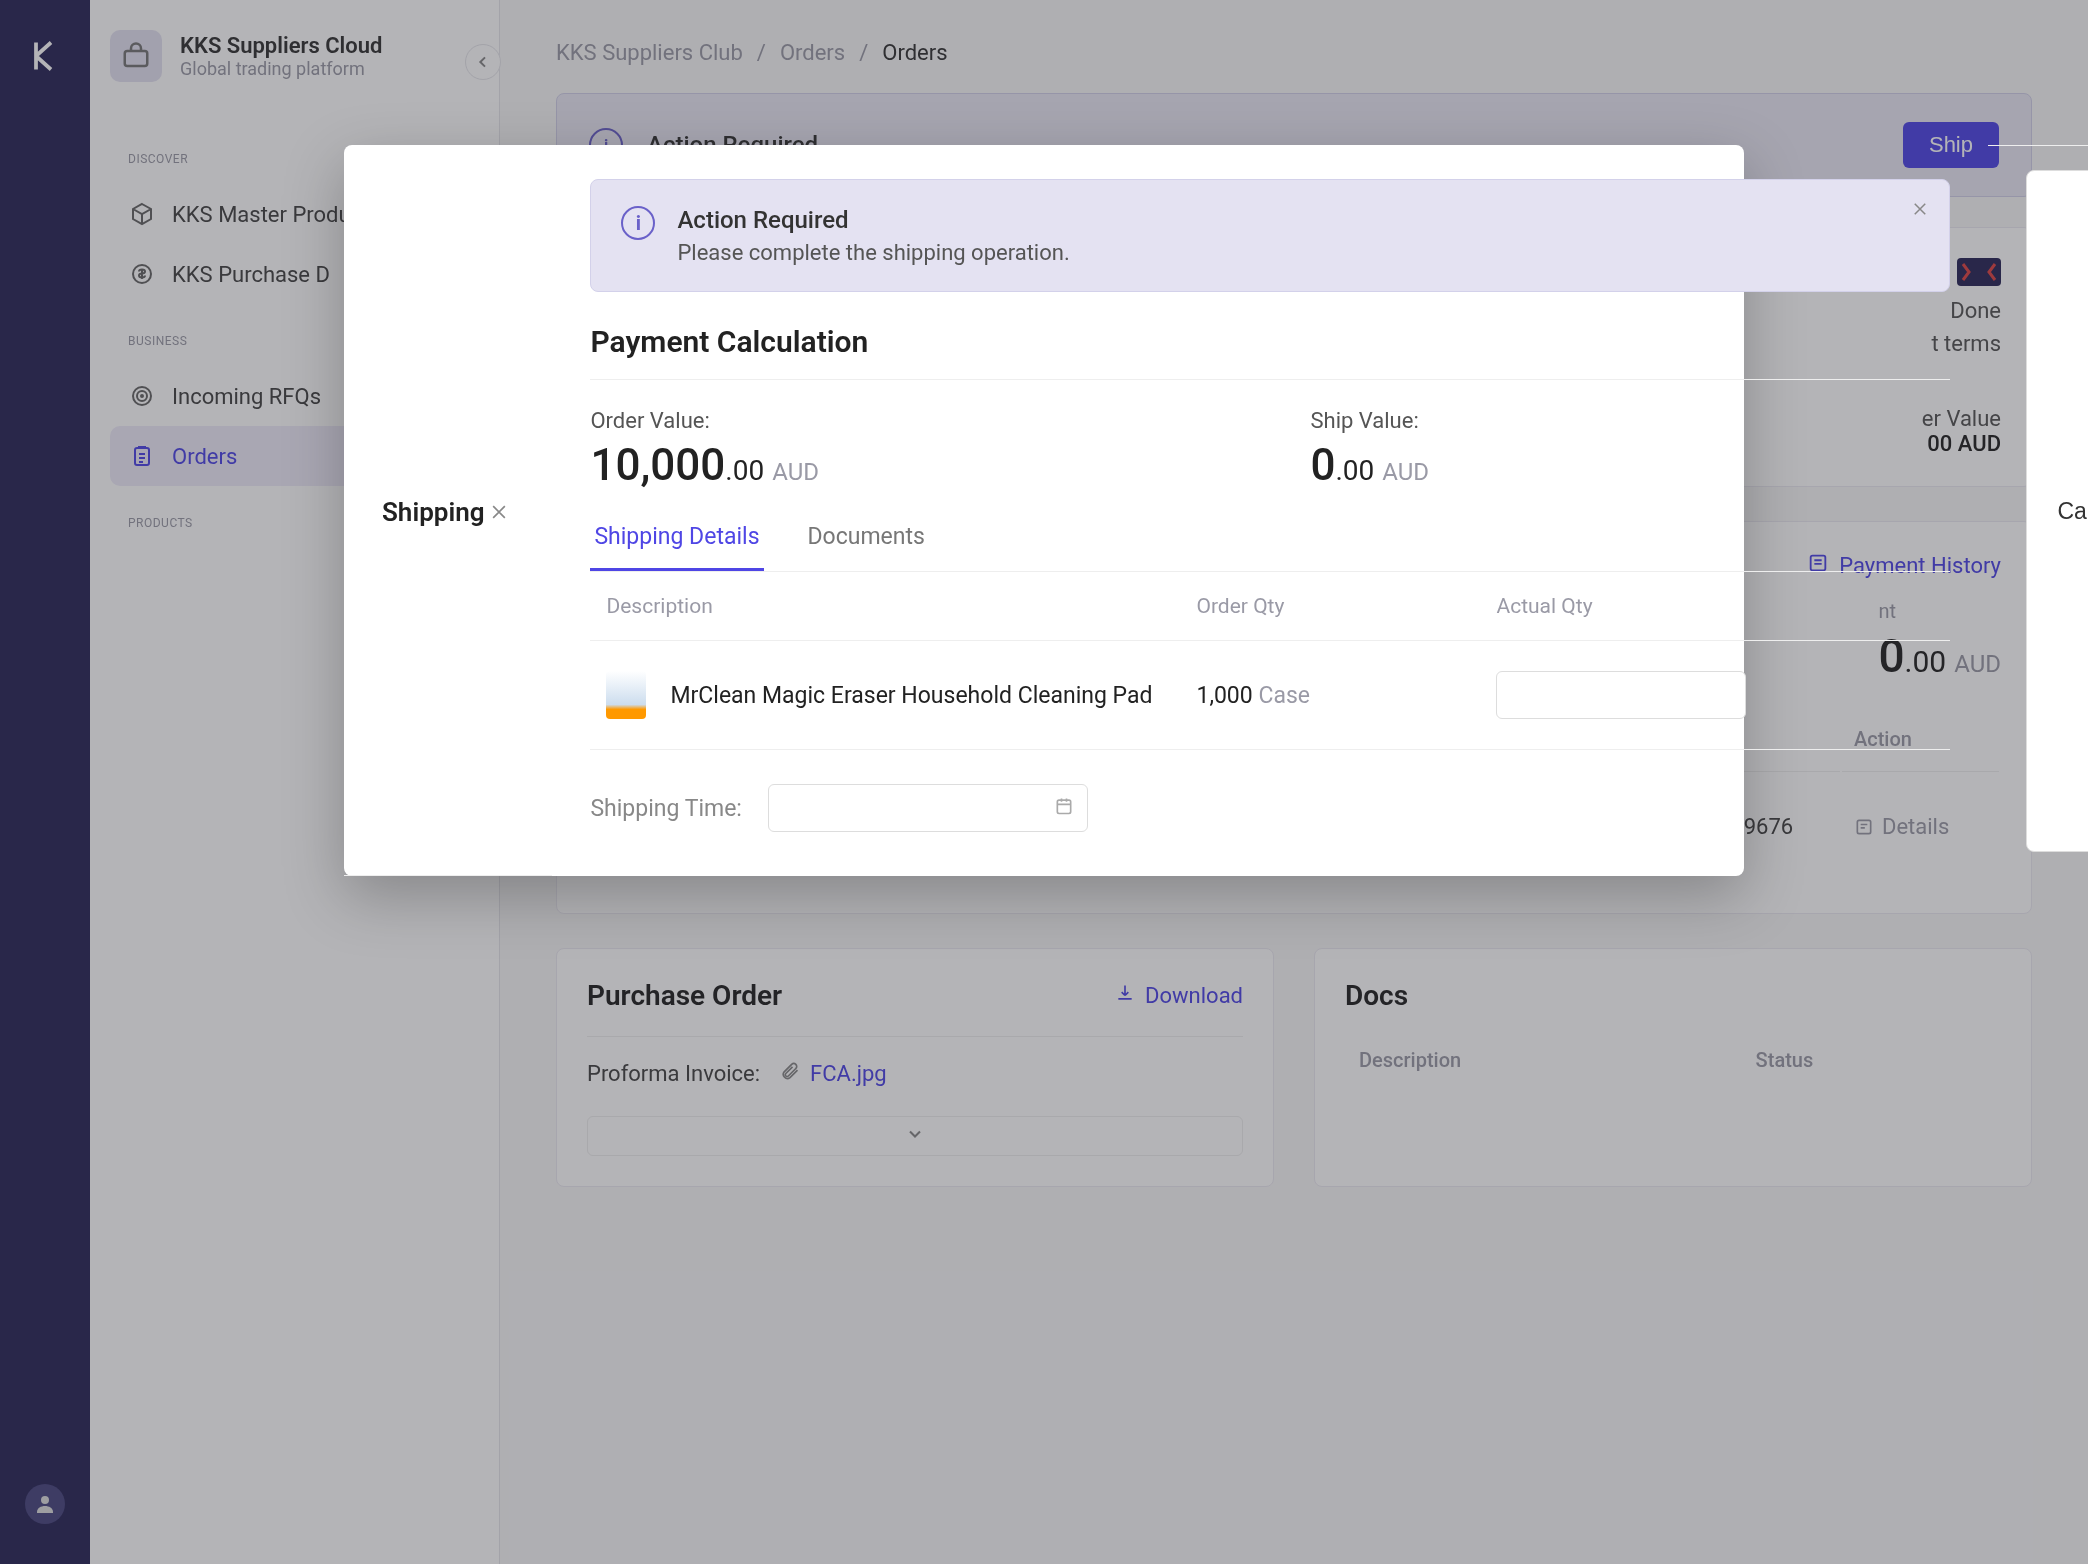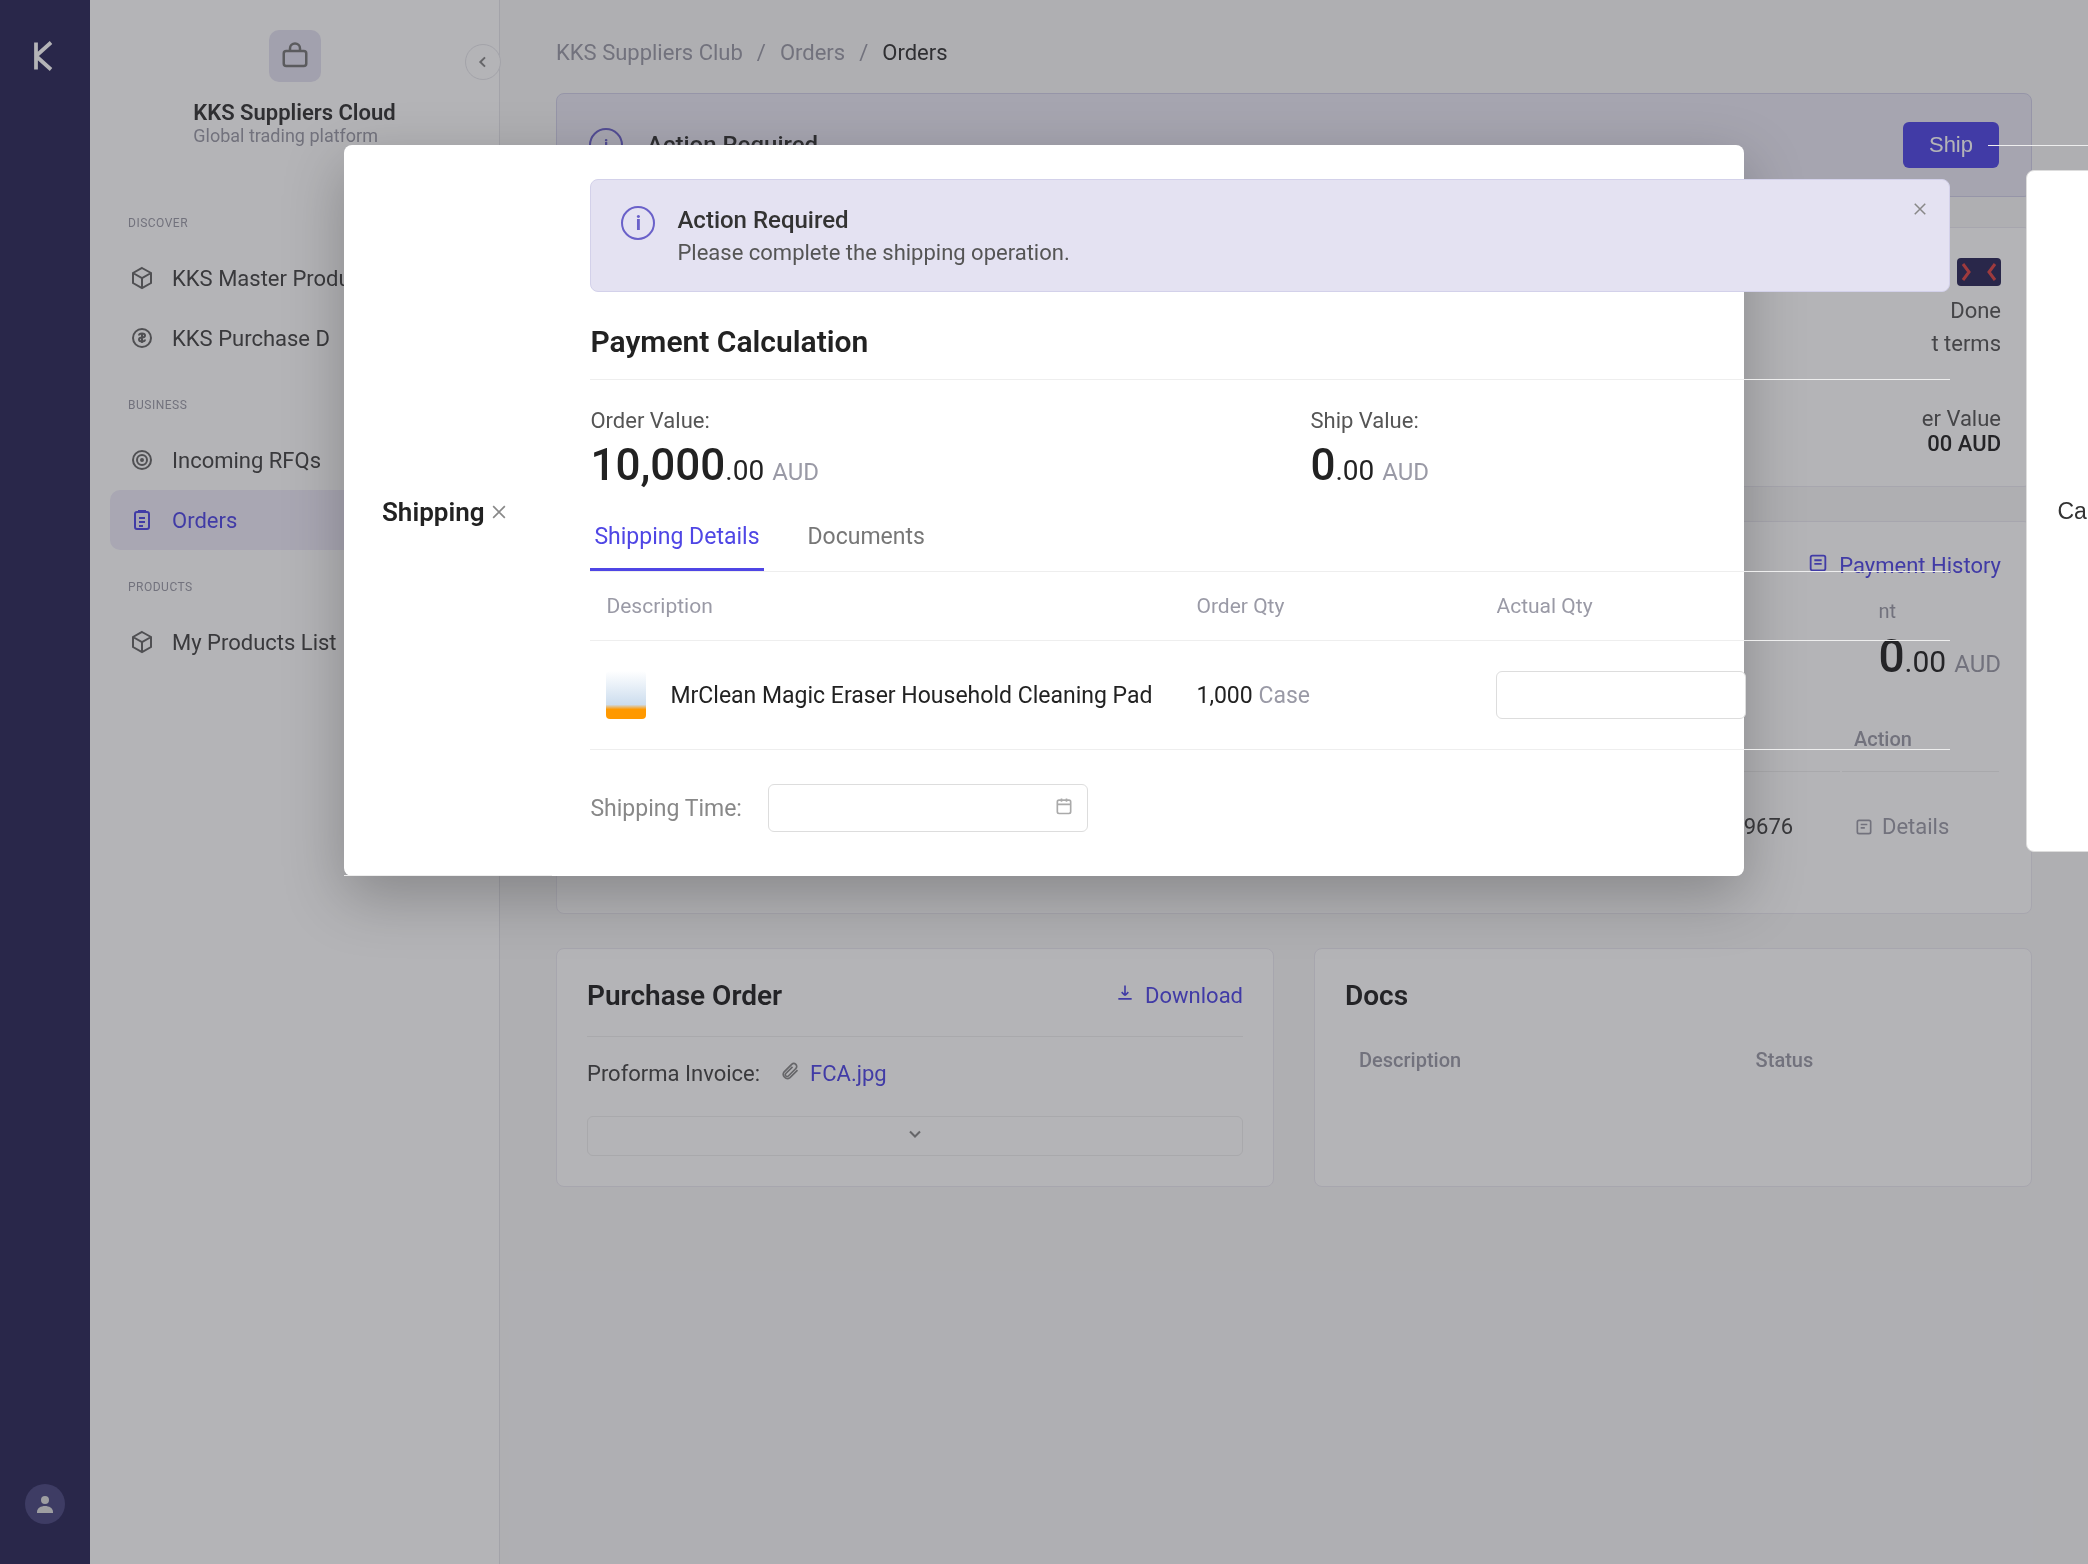--- a/index.html
+++ b/index.html
@@ -5,21 +5,21 @@
   * { box-sizing: border-box; margin: 0; padding: 0; }
   html, body { width: 2088px; height: 1564px; font-family: -apple-system, BlinkMacSystemFont, "Segoe UI", Roboto, sans-serif; overflow: hidden; background: #f7f7f8; }
   
   
   .shell { display: flex; width: 100%; height: 100%; }
   .rail { width: 90px; background: #2a2758; display: flex; flex-direction: column; align-items: center; padding-top: 36px; }
   .rail-logo { width: 40px; height: 40px; display:flex; align-items:center; justify-content:center; }
   .rail-avatar { width: 40px; height: 40px; border-radius: 50%; background: #4a4780; margin-top: auto; margin-bottom: 40px; display:flex; align-items:center; justify-content:center; }
   
   .sidebar { width: 410px; background: #fff; border-right: 1px solid #e5e5ea; padding: 30px 20px; position: relative; }
-  .sidebar-header { display: flex; align-items: center; gap: 18px; margin-bottom: 70px; flex-direction: column; }
+  .sidebar-header { display: flex; align-items: center; gap: 18px; margin-bottom: 70px; }
   .app-icon { width: 52px; height: 52px; border-radius: 10px; background: #e4e2f1; display:flex; align-items:center; justify-content:center; }
   .app-title { font-size: 22px; font-weight: 600; color: #333; }
   .app-sub { font-size: 18px; color: #9a9aa6; }
   .collapse-btn { position: absolute; right: -2px; top: 44px; width: 36px; height: 36px; border-radius: 50%; background: #fff; border: 1px solid #e5e5ea; display:flex; align-items:center; justify-content:center; color:#888; }
   
   .side-section { font-size: 12px; color: #9a9aa6; letter-spacing: .5px; margin: 30px 18px 18px; }
   .side-item { display: flex; align-items: center; gap: 16px; padding: 16px 18px; border-radius: 10px; color: #444; font-size: 22px; cursor: pointer; }
   .side-item.active { background: #eeecf9; color: #4f46e5; }
   .side-item .icon { width: 28px; height: 28px; display:flex; align-items:center; justify-content:center; color:#666; }
   .side-item.active .icon { color:#4f46e5; }
@@ -175,28 +175,20 @@
       <span class="icon">
           <svg width="24" height="24" viewBox="0 0 24 24" fill="none" stroke="currentColor" stroke-width="2">
             <rect x="5" y="4" width="14" height="17" rx="2"></rect>
             <path d="M9 4V3h6v1M9 10h6M9 14h6M9 18h4"></path>
           </svg>
         </span>
       <span>Orders</span>
     </div>
 
     <div class="side-section">PRODUCTS</div>
-    <div class="side-item">
-      <span class="icon">
-          <svg width="24" height="24" viewBox="0 0 24 24" fill="none" stroke="currentColor" stroke-width="2">
-            <path d="M12 2l9 5v10l-9 5-9-5V7z M3 7l9 5 9-5 M12 22V12"></path>
-          </svg>
-        </span>
-      <span>My Products List</span>
-    </div>
   </div>
 
   <div class="main">
     <div class="crumbs">
       <span>KKS Suppliers Club</span>
         <span>/</span>
       <span>Orders</span>
         <span>/</span>
       <span class="cur">Orders</span>
     </div>

